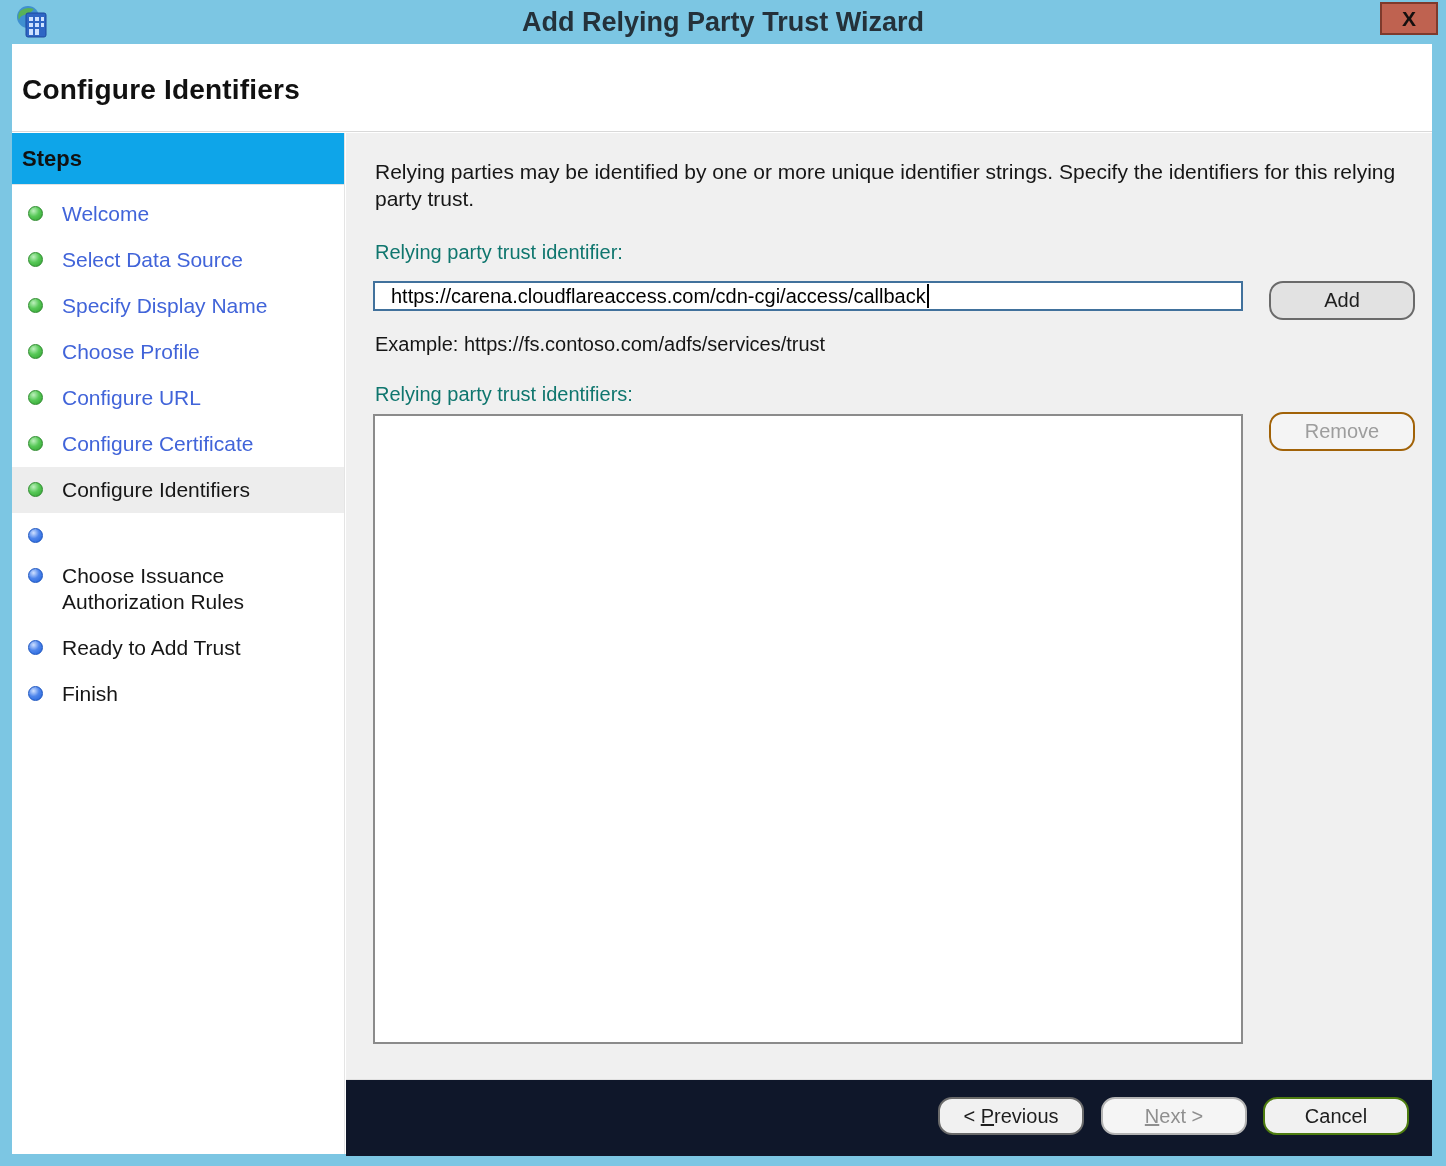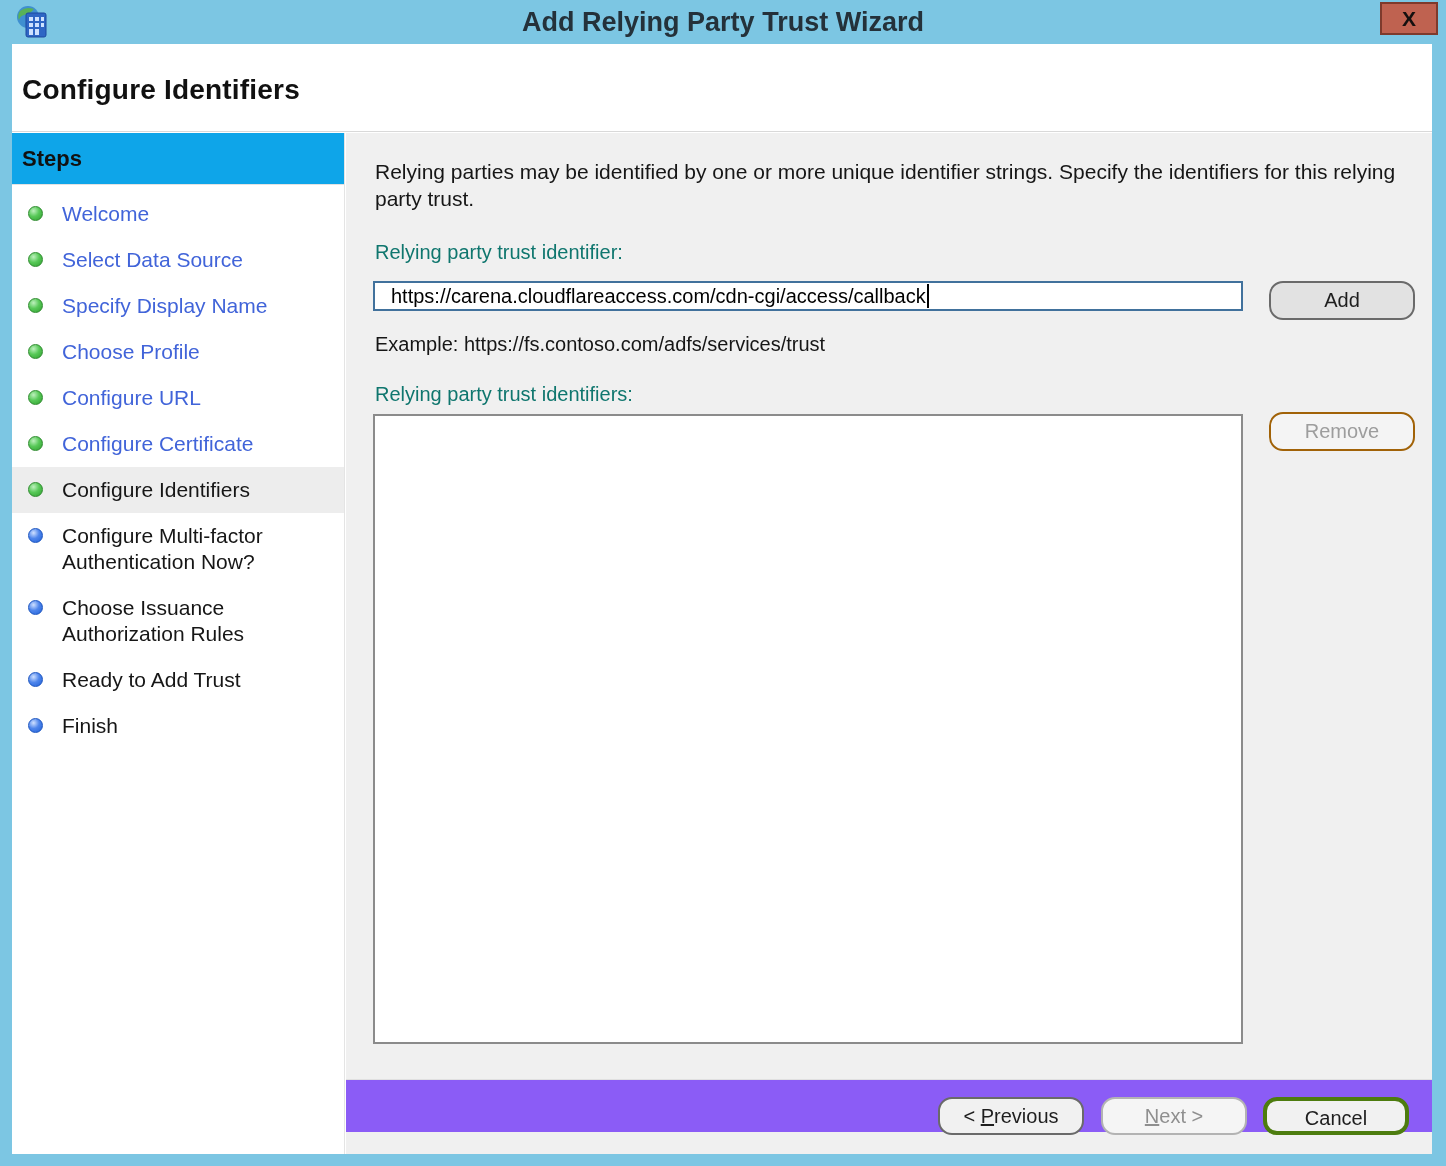--- a/index.html
+++ b/index.html
@@ -58,28 +58,28 @@
   .listbox { position:absolute; left:27px; top:281px; width:870px; height:630px;
              background:#ffffff; border:2px solid #8b8b8b; }
 
   .btn { font-family:"Liberation Sans", sans-serif; font-size:20px; color:#1e1e1e;
          text-align:center; cursor:default;border-radius:14px; }
   .btn-add { position:absolute; left:923px; top:148px; width:146px; height:39px;
              background:#e2e2e2; border:2px solid #6a6a6a; line-height:35px; }
   .btn-remove { position:absolute; left:923px; top:279px; width:146px; height:39px;
                 background:#f4f4f4; border:2px solid #a16207; color:#9d9d9d; line-height:35px; }
 
-  .footer { position:absolute; left:0; top:946px; width:1086px; height:53px;
-            background:#8b5cf6; border-top:1px solid #e0e0e0; }
+  .footer { position:absolute; left:0; top:946px; width:1086px; height:77px;
+            background:#0f172a; border-top:1px solid #e0e0e0; }
   .btn-previous { position:absolute; left:592px; top:17px; width:146px; height:38px;
                   background:#f1f1f1; border:2px solid #6a6a6a; line-height:34px; }
   .btn-next { position:absolute; left:755px; top:17px; width:146px; height:38px;
               background:#f5f5f5; border:2px solid #b3b3b3; color:#8f8f8f; line-height:34px; }
   .btn-cancel { position:absolute; left:917px; top:17px; width:146px; height:38px;
-                background:#f1f1f1; border:4px solid #4d7c0f; line-height:34px; }
+                background:#f1f1f1; border:2px solid #4d7c0f; line-height:34px; }
   .ak { text-decoration:underline; }
 </style>
 </head>
 <body>
 
 <div class="window">
 
   <div class="titlebar">
     <svg class="app-icon" viewBox="0 0 38 38">
       <circle cx="14" cy="13" r="11" fill="#3f8fd0"></circle>
@@ -133,21 +133,20 @@
           <div class="step done">
     <span class="dot"></span>
     <span class="step-label">Configure Certificate</span>
   </div>
           <div class="step current">
     <span class="dot"></span>
     <span class="step-label">Configure Identifiers</span>
   </div>
           <div class="step pending">
     <span class="dot"></span>
-    <span class="step-label">Configure Multi-factor Authentication Now?</span>
   </div>
           <div class="step pending">
     <span class="dot"></span>
     <span class="step-label">Choose Issuance Authorization Rules</span>
   </div>
           <div class="step pending">
     <span class="dot"></span>
     <span class="step-label">Ready to Add Trust</span>
   </div>
           <div class="step pending">

